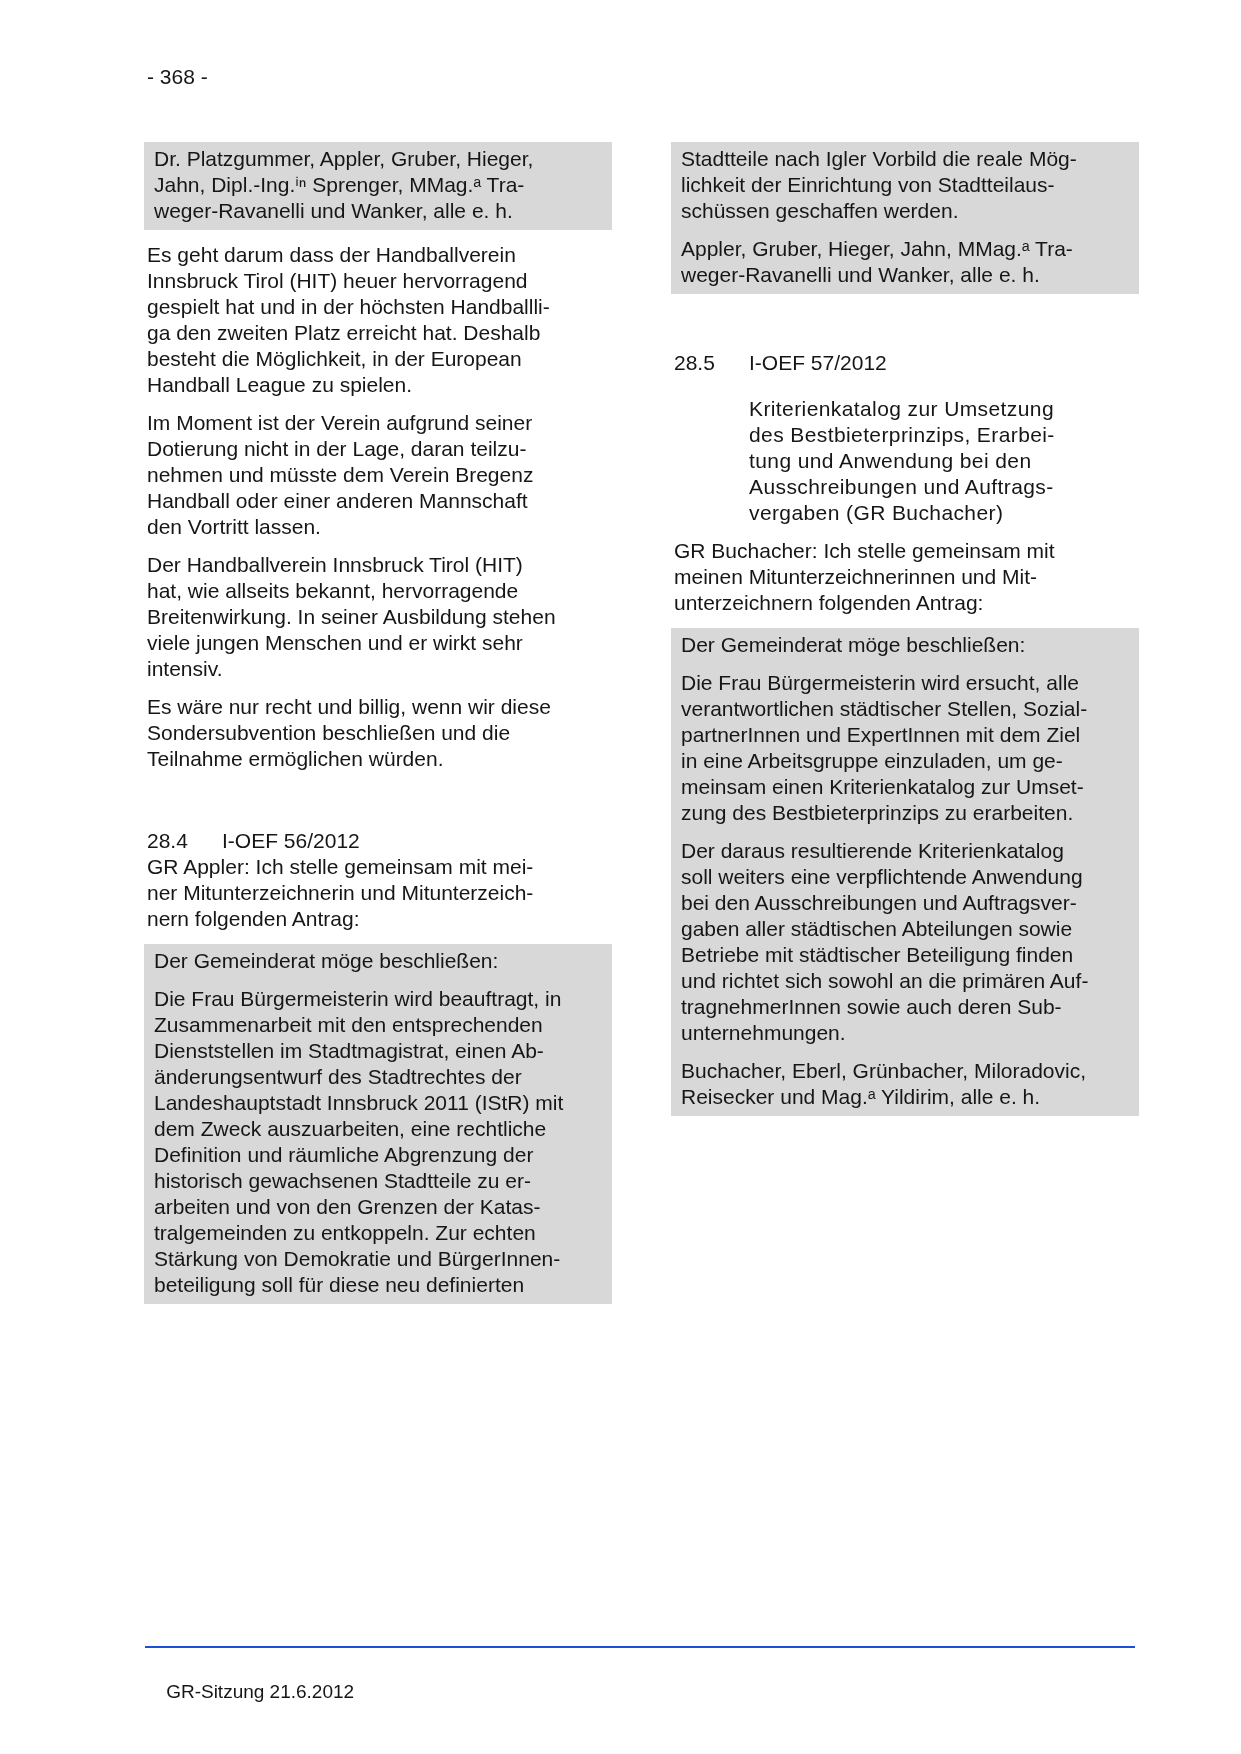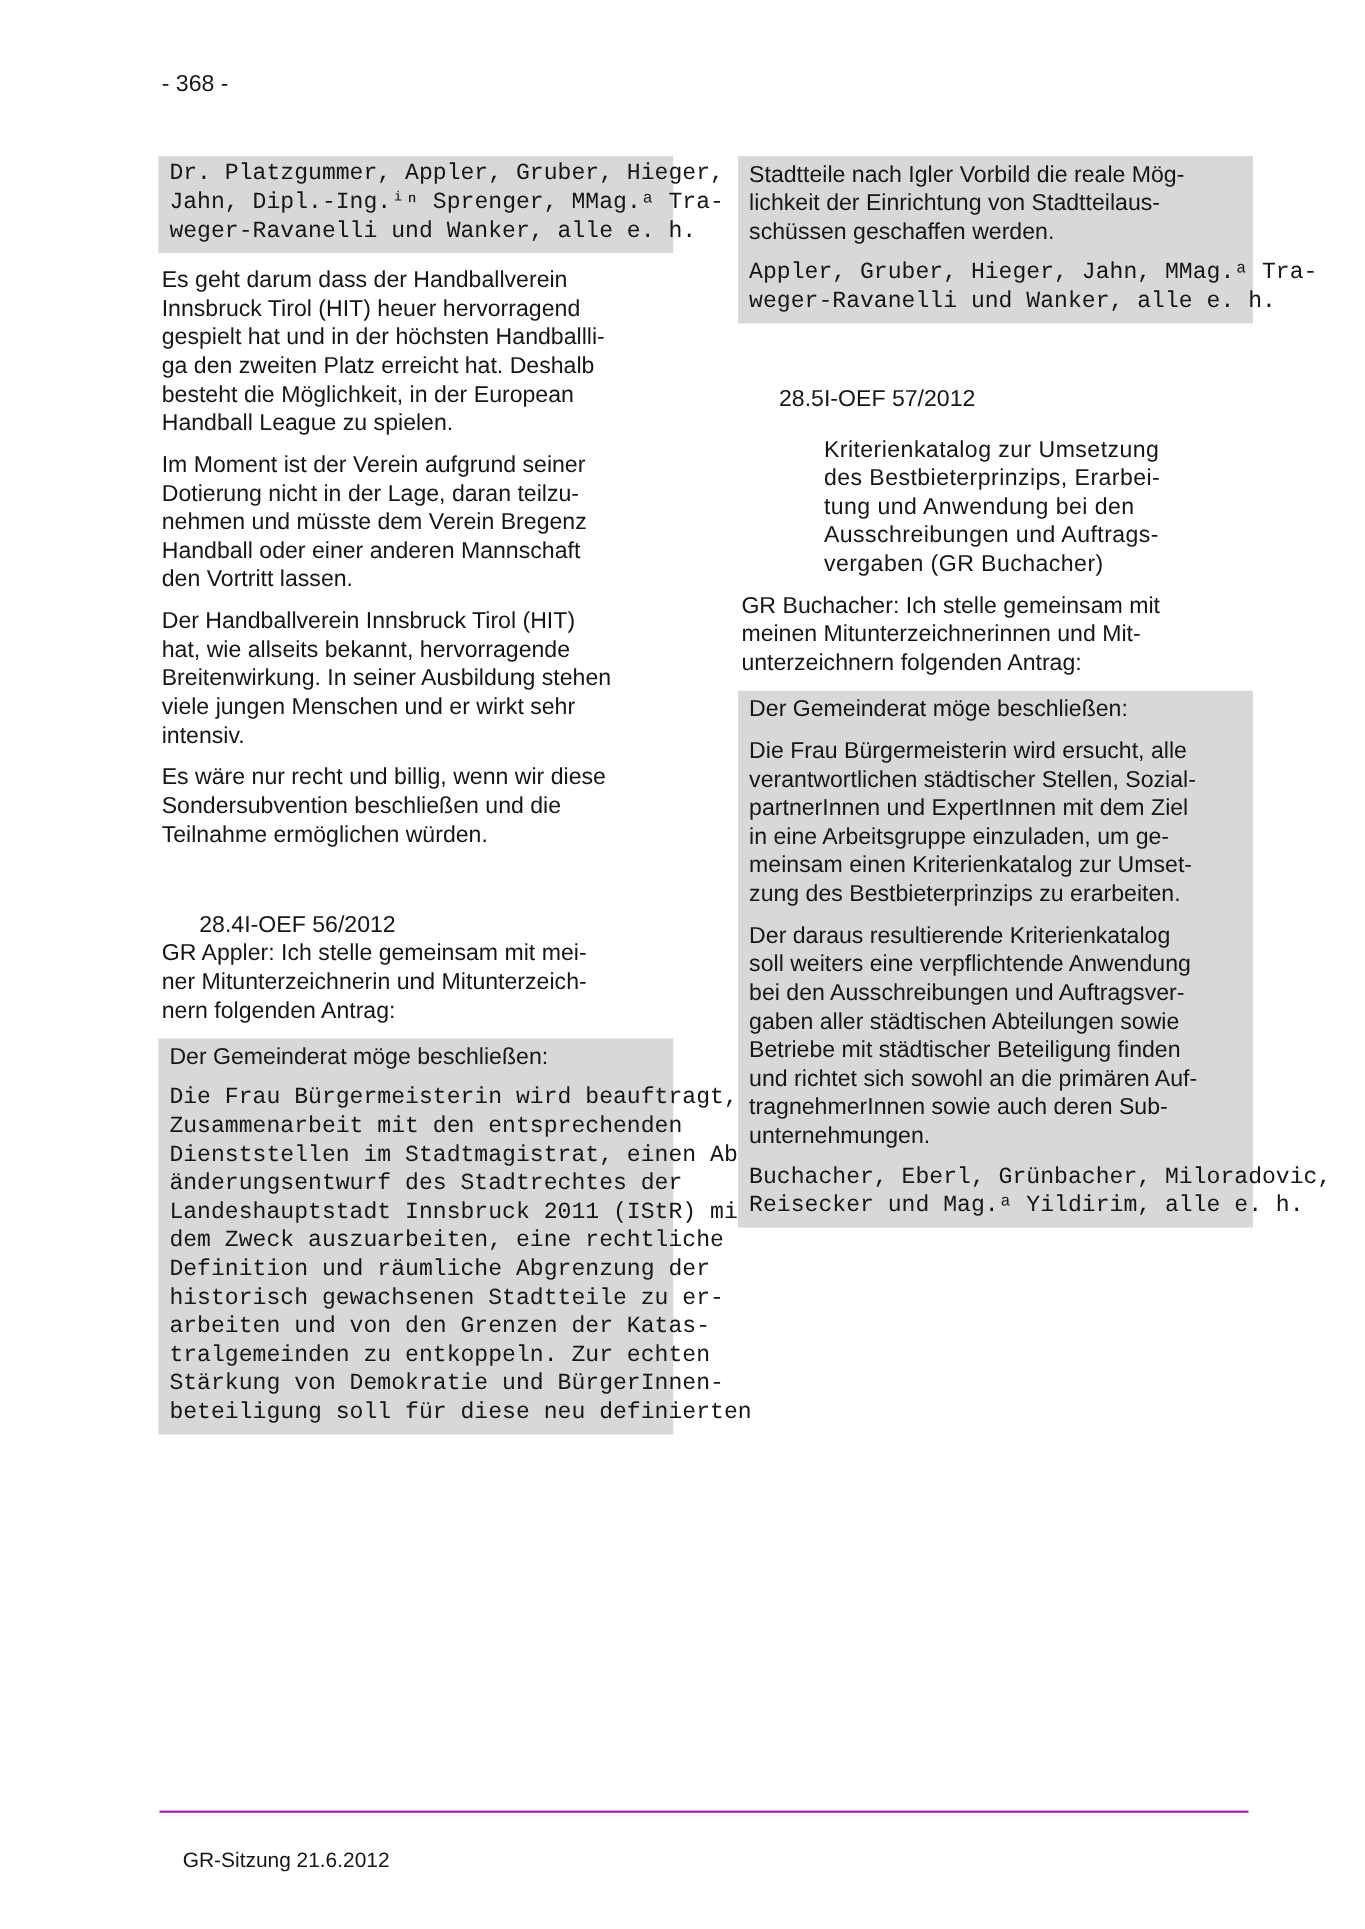--- a/index.html
+++ b/index.html
@@ -43,43 +43,42 @@
     font-size: 21px;
     line-height: 26px;
     white-space: pre;
   }
   .hl {
     background: #d8d8d8;
     margin: 0 -6px 12px -3px;
     padding: 4px 4px 6px 10px;
   }
   .hl .para { margin-bottom: 12px; }
-  .hl .para:last-child { margin-bottom: 0; font-family: Liberation Mono, monospace; }
+  .hl .para:last-child { margin-bottom: 0; }
   .heading {
     display: flex;
     margin: 56px 0 0 0;
     font-size: 21px;
     line-height: 26px;
     white-space: pre;
-    text-align: right;
   }
   .heading .hnum { width: 75px; flex: 0 0 75px; }
   .subtitle {
     margin: 20px 0 12px 75px;
     font-size: 21px;
     line-height: 26px;
     white-space: pre;
     letter-spacing: 0.4px;
   }
   .footer {
     position: absolute;
     top: 1646px;
     left: 145px;
     width: 990px;
-    border-top: 2px solid #a21caf;
+    border-top: 2px solid #1d4ed8;
     padding-top: 8px;
     font-size: 19px;
     line-height: 24px;
     white-space: pre;
   }
 </style>
 </head>
 <body>
 
 <div class="page">

